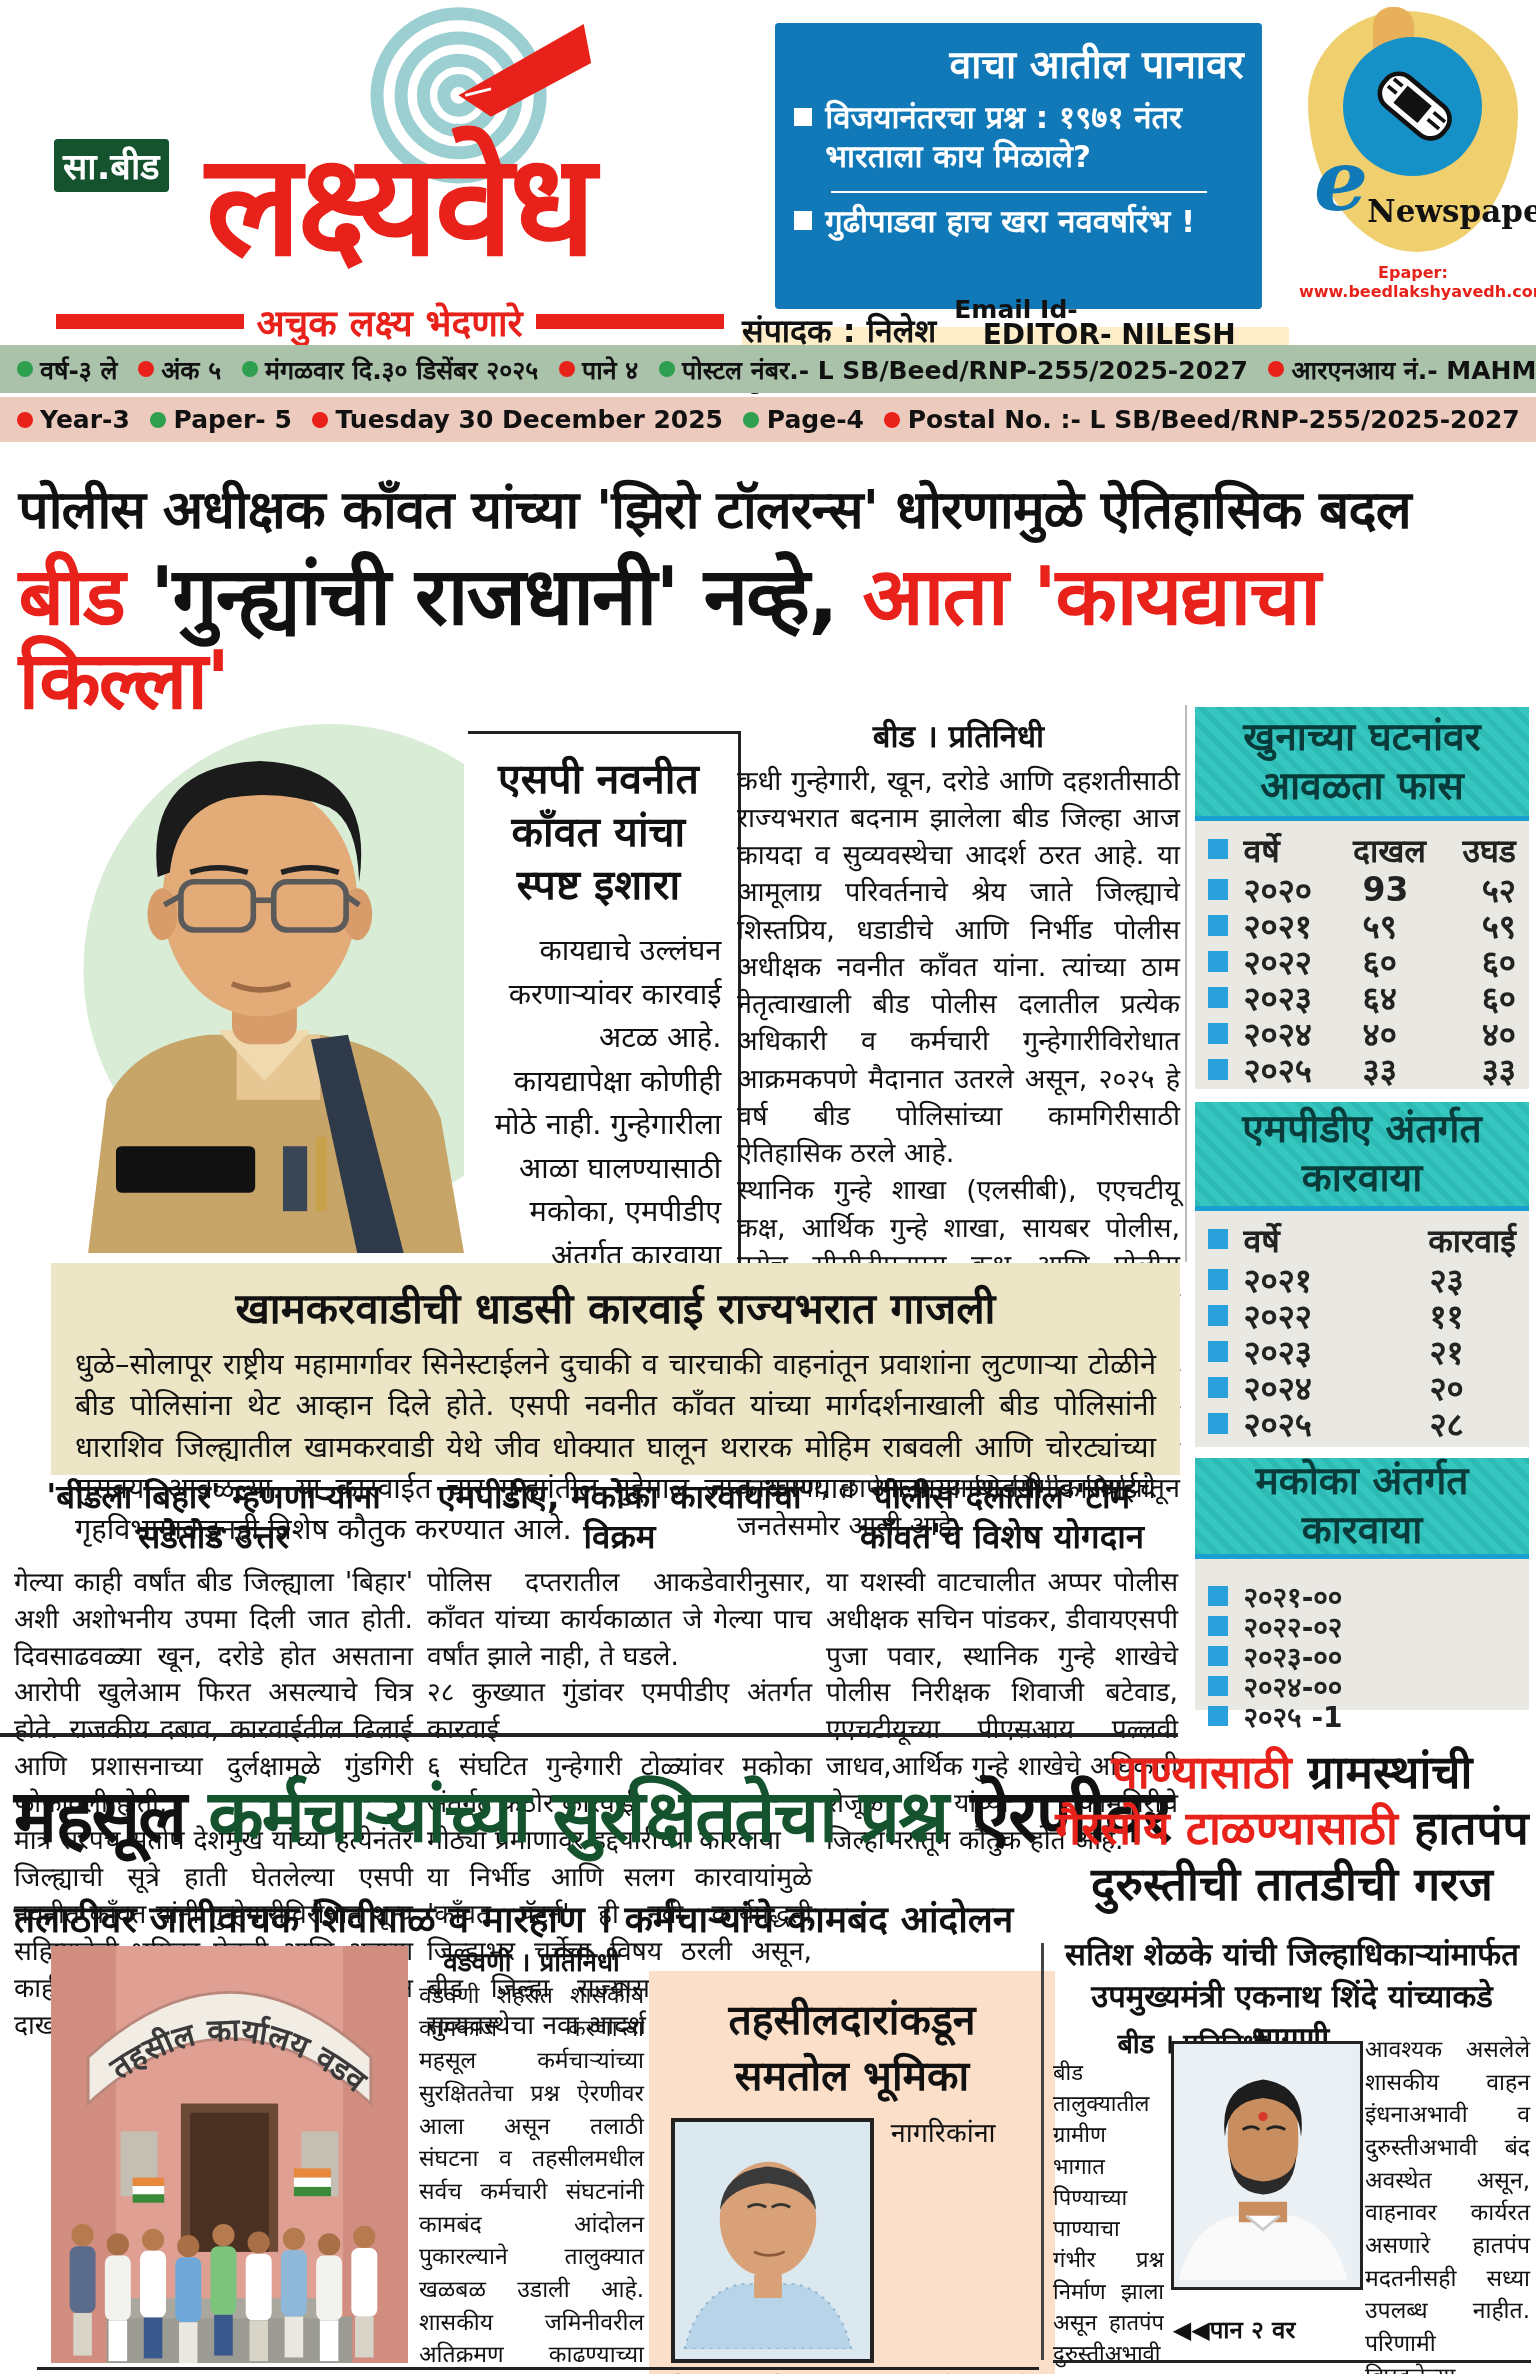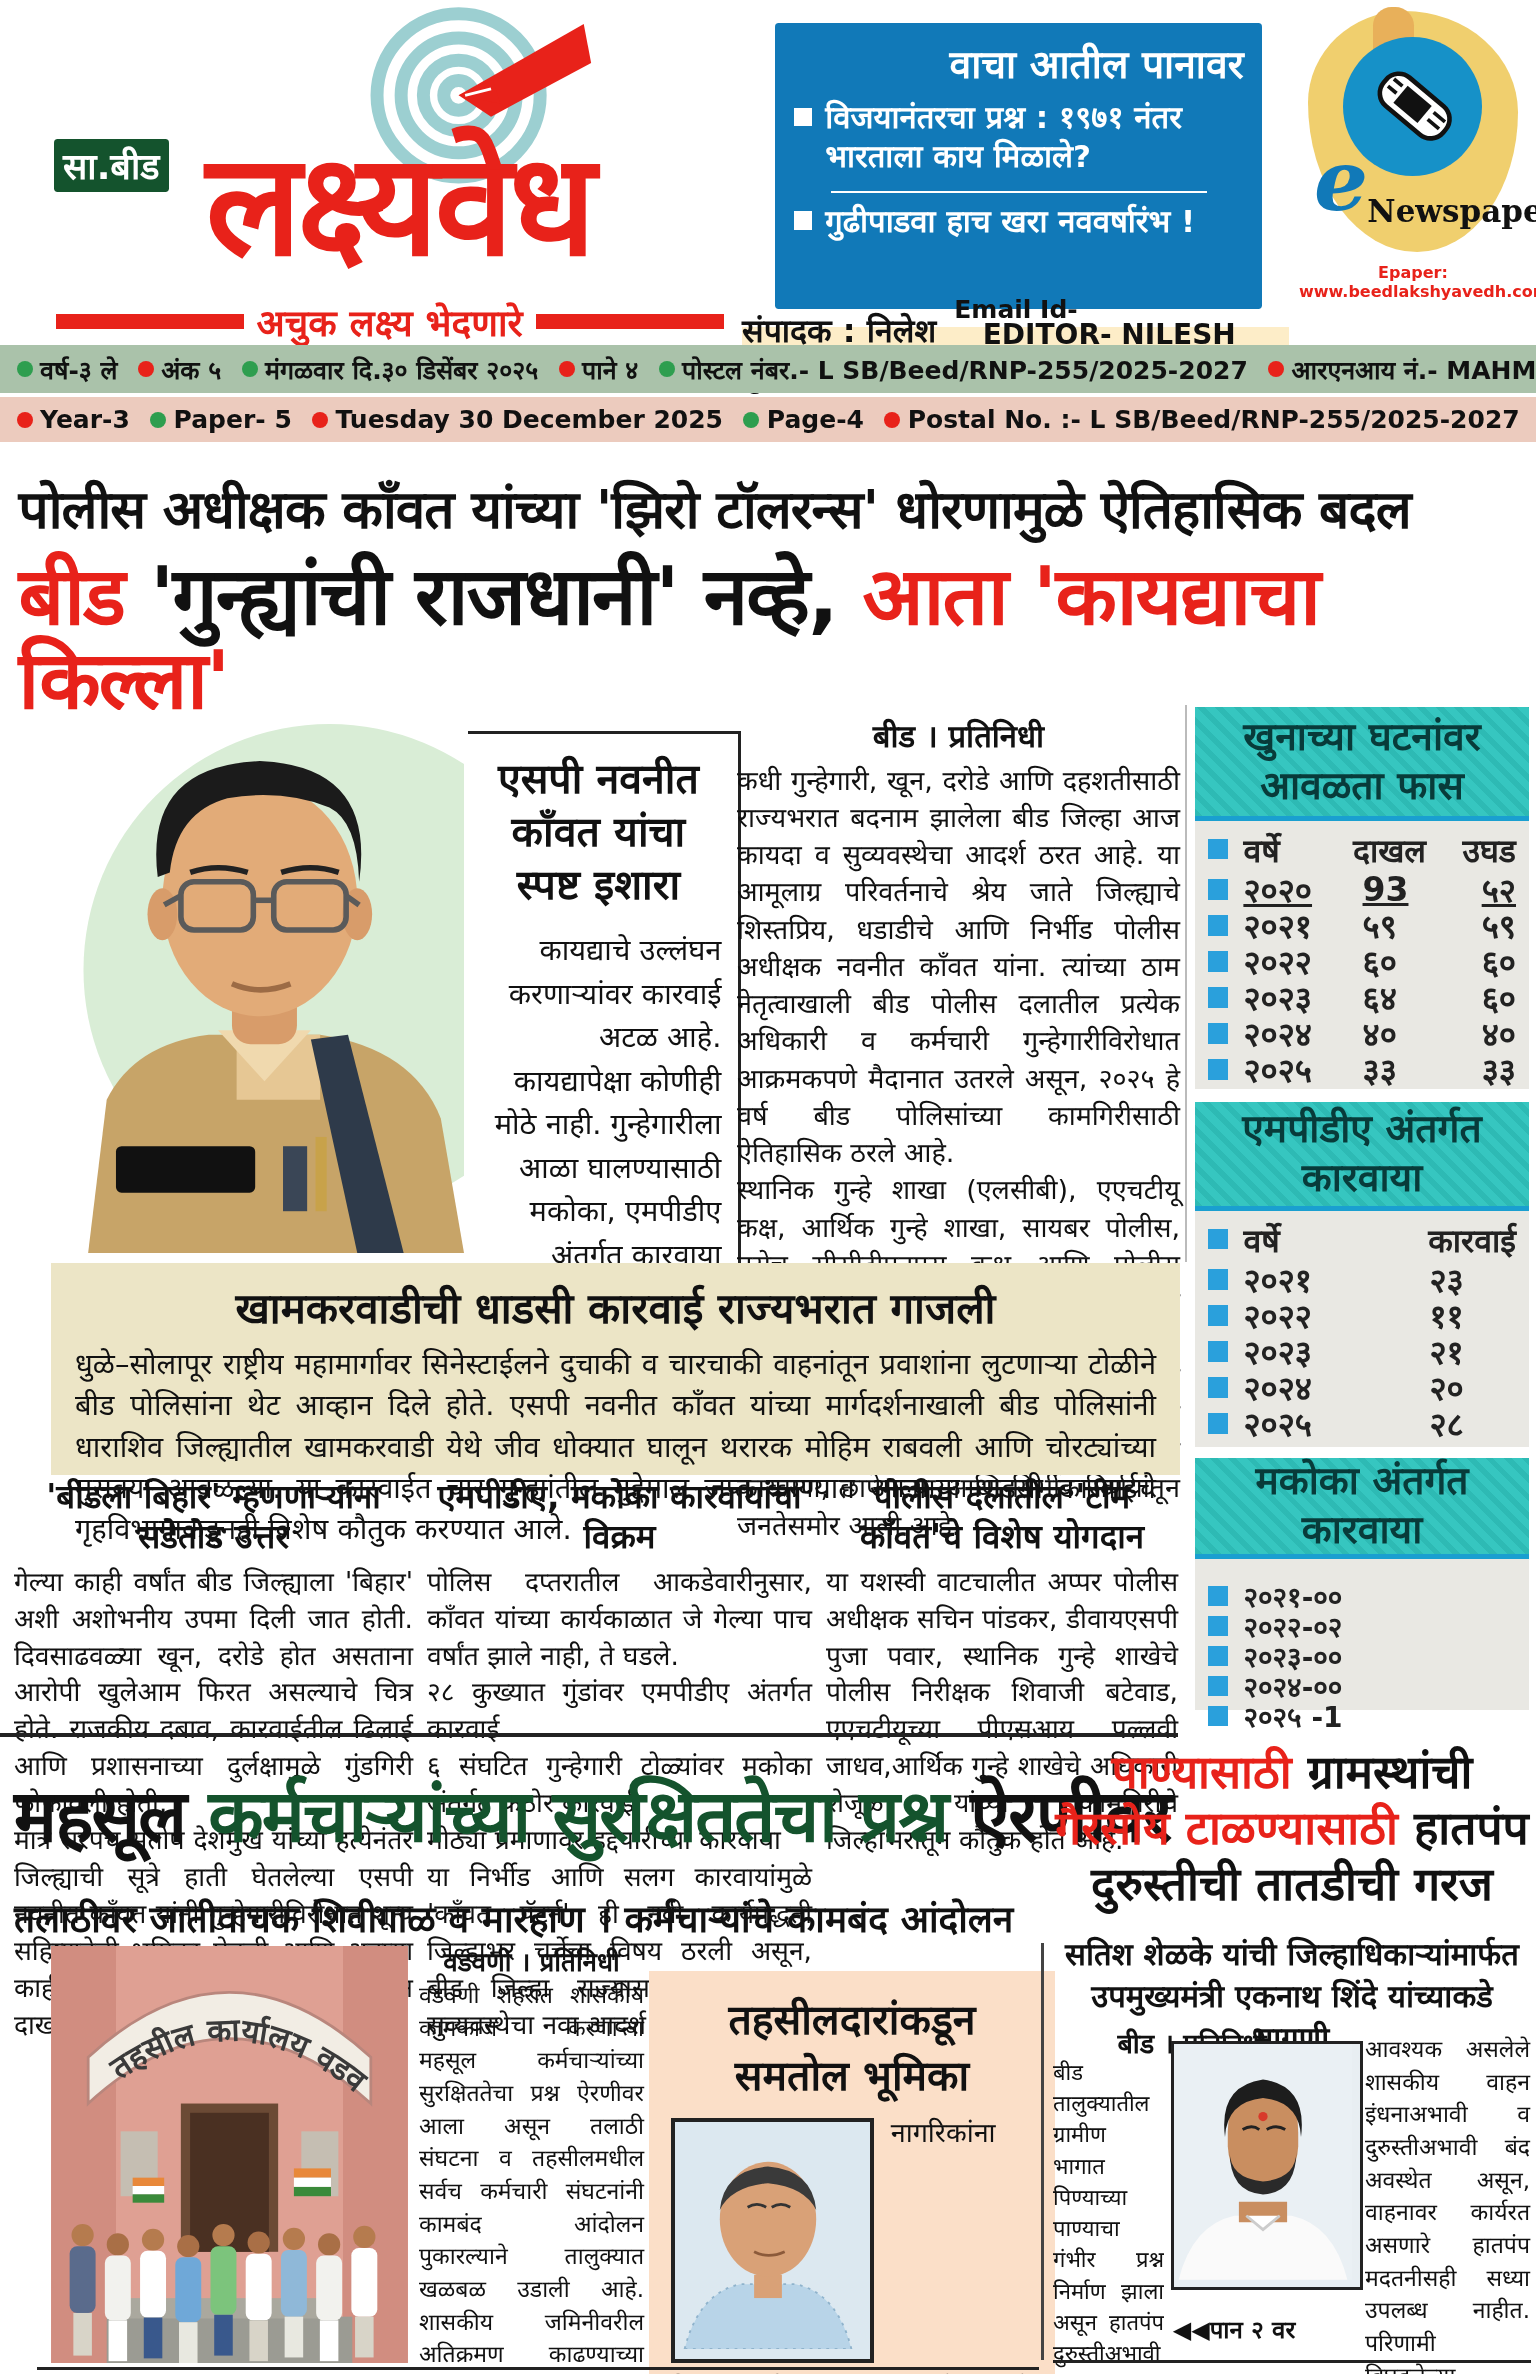--- a/index.html
+++ b/index.html
@@ -253,21 +253,21 @@
     <div class="ttable-head" style="height:109px;">
       <div>खुनाच्या घटनांवर</div>
       <div>आवळता फास</div>
     </div>
     <div class="trow thead-row" style="height:45px;margin-top:5.6px;">
       <span class="bsq"></span>
       <span class="tc1">वर्षे</span>
       <span class="tc1">दाखल</span>
       <span>उघड</span>
     </div>
-    <div class="trow" style="height:36px;text-decoration:underline;">
+    <div class="trow" style="height:36px;">
         <span class="bsq"></span>
         <span class="tc1">२०२०</span>
         <span class="tc1">93</span>
         <span>५२</span>
       </div>
     <div class="trow" style="height:36px;">
         <span class="bsq"></span>
         <span class="tc1">२०२१</span>
         <span class="tc1">५९</span>
         <span>५९</span>

